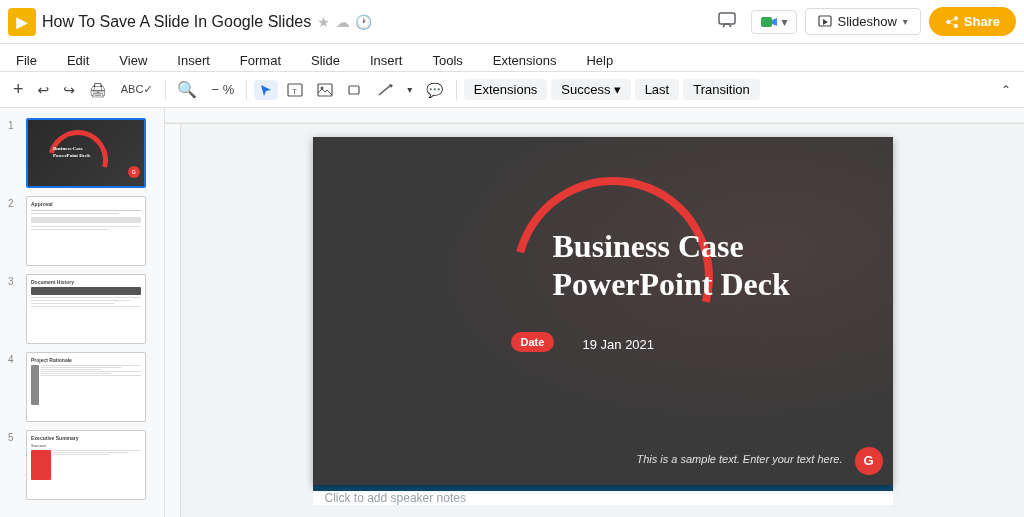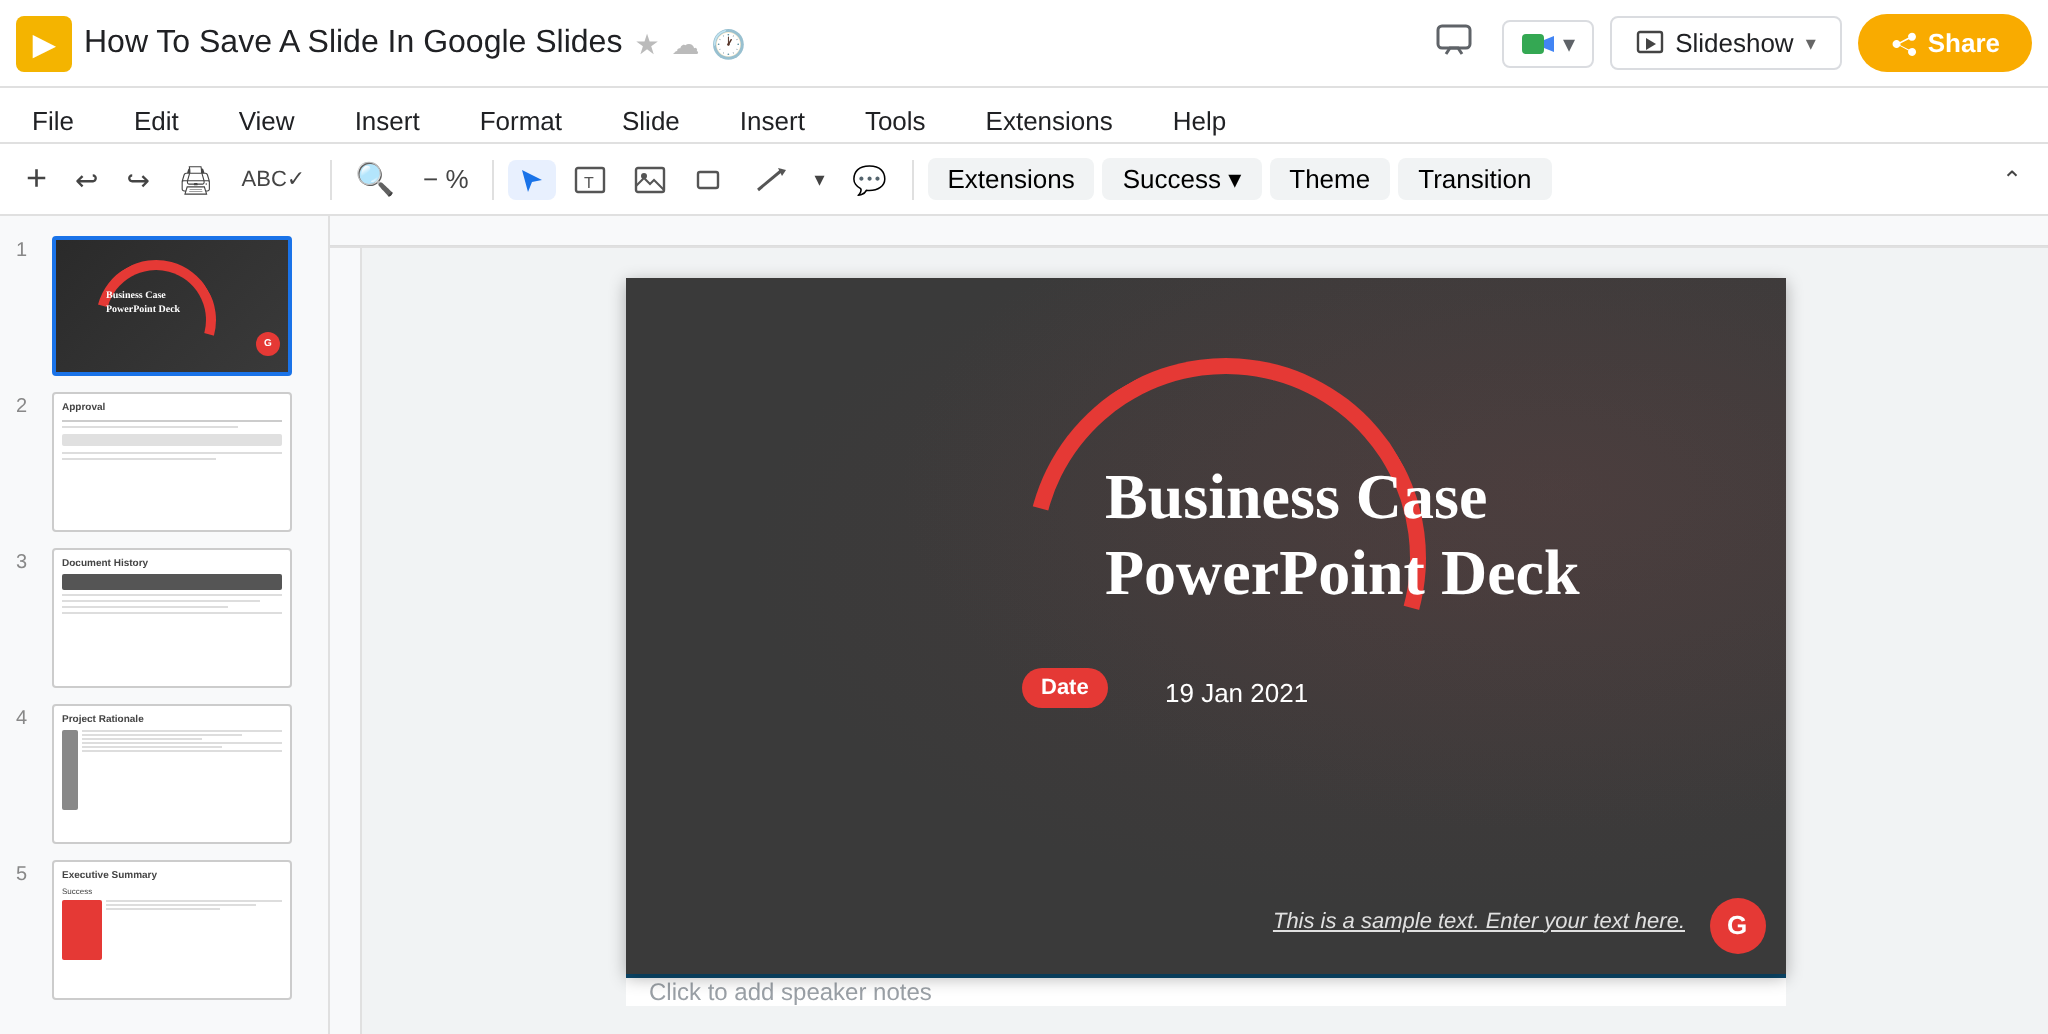--- a/index.html
+++ b/index.html
@@ -101,21 +101,21 @@
     }
     .slide-content h1 { font-size: 32px; font-weight: bold; line-height: 1.2; font-family: Georgia, serif; }
     .slide-date-badge {
       position: absolute; left: 198px; top: 195px;
       background: #e53935; color: white; padding: 4px 10px; border-radius: 20px; font-size: 11px; font-weight: bold;
     }
     .slide-date-text {
       position: absolute; left: 270px; top: 200px; color: white; font-size: 13px; font-weight: 500;
     }
     .slide-bottom-text {
-      position: absolute; bottom: 20px; right: 50px; color: #e0e0e0; font-size: 11px; font-style: italic; text-decoration: underline;
+      position: absolute; bottom: 20px; right: 50px; color: #e0e0e0; font-size: 11px; font-style: italic;
     }
     .slide-avatar {
       position: absolute; bottom: 10px; right: 10px; width: 28px; height: 28px;
       background: #e53935; border-radius: 50%; display: flex; align-items: center; justify-content: center;
       color: white; font-size: 13px; font-weight: bold;
     }
 
     
     #speaker-notes {
       height: 30px; background: #fff; border-top: 1px solid #e0e0e0;
@@ -240,21 +240,21 @@
   </button>
   <button class="toolbar-btn" style="font-size:10px;">▾</button>
 
   <button class="toolbar-btn">💬</button>
   <div class="toolbar-sep"></div>
 
   <button class="toolbar-pill">Extensions</button>
 
   <button class="toolbar-pill">Success ▾</button>
 
-  <button class="toolbar-pill">Theme</button>
+  <button class="toolbar-pill">Last</button>
 
   <button class="toolbar-pill">Transition</button>
 
   <div class="toolbar-end">
     <button class="toolbar-btn" style="font-size:12px;">⌃</button>
   </div>
 </div>
 
 <div id="main">
 
@@ -360,20 +360,20 @@
           </div>
 
           <div class="slide-date-badge">Date</div>
           <div class="slide-date-text">19 Jan 2021</div>
 
           <div class="slide-bottom-text">This is a sample text. Enter your text here.</div>
 
           <div class="slide-avatar">G</div>
         </div>
 
-        <div id="speaker-notes" style="width:580px; height:30px; background:#fff; border-top:2px solid #0c4a6e; display:flex; align-items:center; padding:0 12px; font-size:12px; color:#9aa0a6; cursor:text; margin-top:0;">
+        <div id="speaker-notes" style="width:580px; height:30px; background:#fff; border-top:6px solid #0c4a6e; display:flex; align-items:center; padding:0 12px; font-size:12px; color:#9aa0a6; cursor:text; margin-top:0;">
           <span>Click to add speaker notes</span>
         </div>
 
       </div>
     </div>
   </div>
 </div>
 
 </body></html>

